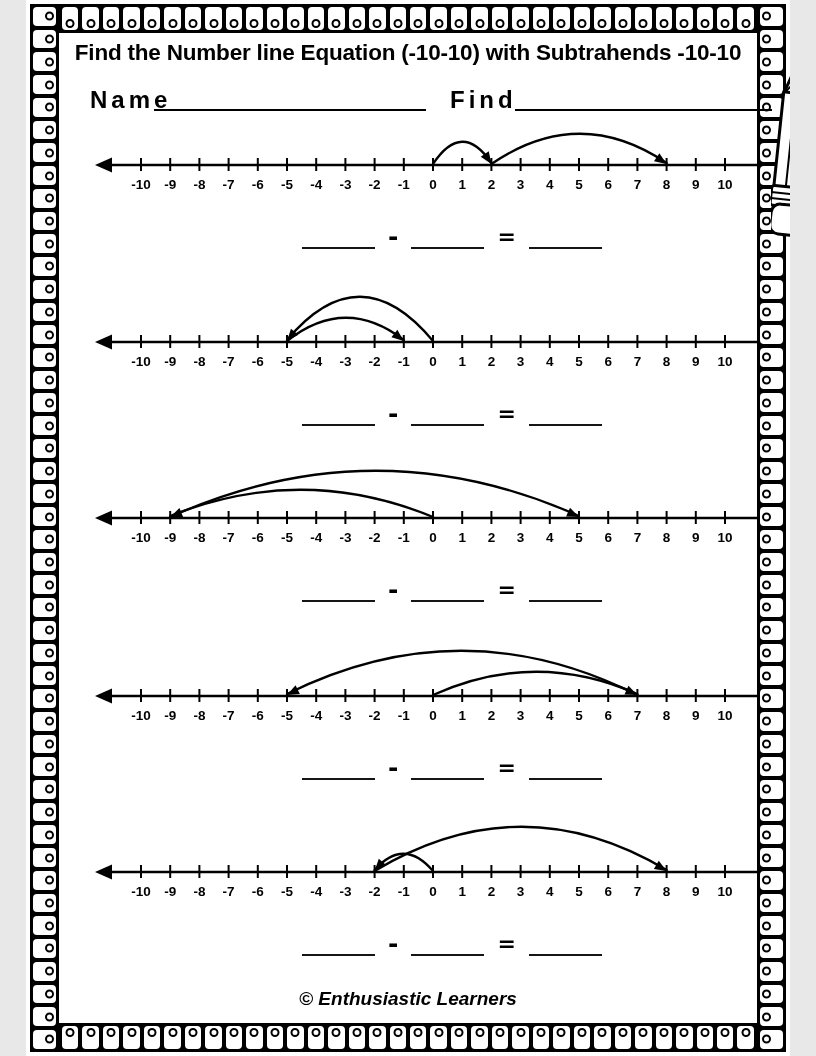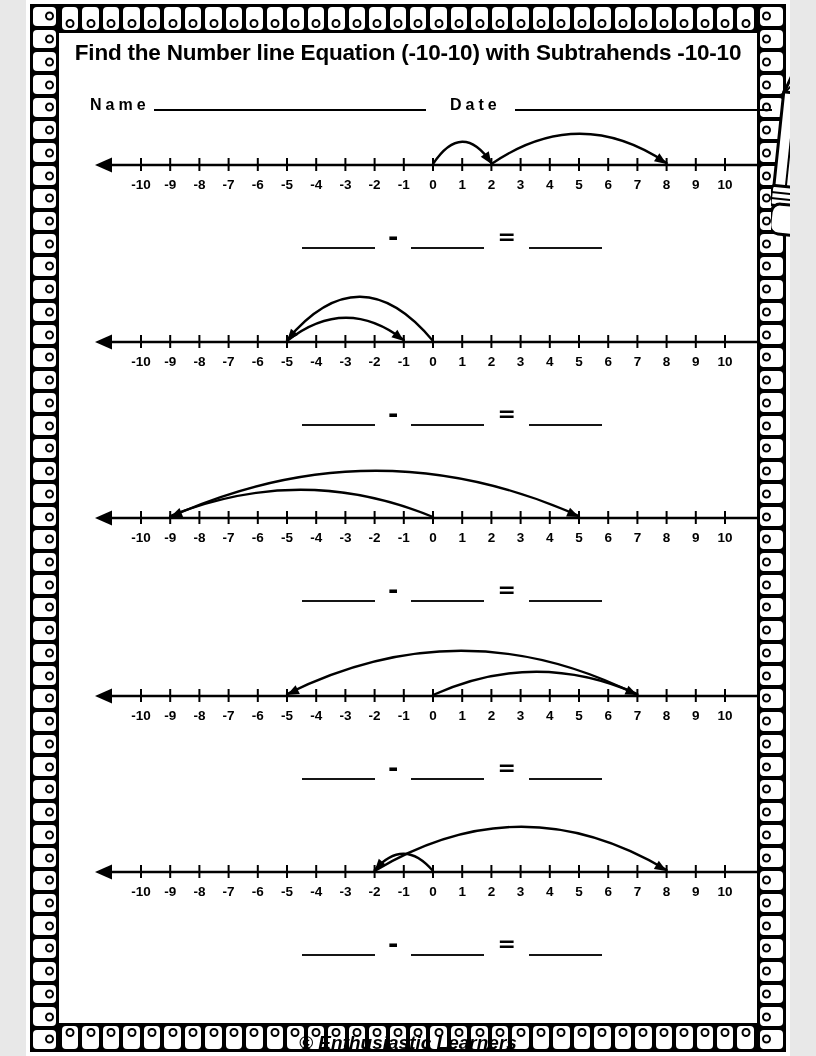--- a/index.html
+++ b/index.html
@@ -14,33 +14,33 @@
   .bcell{flex:1;background:#fff;border-radius:4px;position:relative;min-width:0;min-height:0;}
   .bcell::after{content:"";position:absolute;width:5px;height:5px;border:2px solid #000;border-radius:50%;background:#fff;}
   .bstrip.top .bcell::after{bottom:2px;left:50%;transform:translateX(-50%);}
   .bstrip.bottom .bcell::after{top:2px;left:50%;transform:translateX(-50%);}
   .bstrip.left .bcell::after{right:2px;top:50%;transform:translateY(-50%);}
   .bstrip.right .bcell::after{left:2px;top:50%;transform:translateY(-50%);}
   
   .title{position:absolute;top:40px;left:42px;right:42px;text-align:center;
          font-size:22.5px;font-weight:800;letter-spacing:-0.2px;white-space:nowrap;z-index:3;}
   .namedate{position:absolute;top:88px;left:0;right:0;height:26px;z-index:3;}
-  .nd-label{position:absolute;bottom:0;font-size:16px;font-weight:800;letter-spacing:4px;}
+  .nd-label{position:absolute;bottom:0;font-size:24px;font-weight:800;letter-spacing:4px;}
   .nd-line{position:absolute;bottom:3px;height:2px;background:#000;}
   
   .problem{position:absolute;left:0;width:816px;height:150px;padding-left:36px;}
   .problem svg{position:absolute;left:65px;top:0;}
   .equation{position:absolute;left:0;right:0;top:120px;height:26px;
             display:flex;justify-content:center;align-items:flex-end;gap:13px;}
   .blank{width:73px;height:100%;border-bottom:2.6px solid #151515;}
   .op{font-size:25px;font-weight:900;line-height:18px;margin-bottom:3px;font-family:"DejaVu Sans",sans-serif;}
   .op.eq{font-size:22px;}
   
   .credit{position:absolute;top:988px;left:0;right:0;text-align:center;
-          font-size:19px;font-weight:700;font-style:italic;z-index:3;margin-top:44px;}
+          font-size:19px;font-weight:700;font-style:italic;z-index:3;}
   
   .pencil{position:absolute;left:745px;top:32px;z-index:4;}
   .nl-label{font-family:"Liberation Sans",sans-serif;font-size:13.5px;font-weight:600;}
 </style>
 </head>
 <body>
 
 <div class="page">
 
   <div class="bstrip left">
@@ -227,21 +227,21 @@
       <line x1="40" y1="192" x2="48" y2="188" stroke-width="1.5"></line>
       <line x1="41" y1="197" x2="49" y2="193" stroke-width="1.5"></line>
     </g>
   </svg>
 
   <div class="title">Find the Number line Equation (-10-10) with Subtrahends -10-10</div>
 
   <div class="namedate">
     <span class="nd-label" style="left:64px">Name</span>
     <span class="nd-line" style="left:128px;width:272px"></span>
-    <span class="nd-label" style="left:424px">Date</span>
+    <span class="nd-label" style="left:424px">Find</span>
     <span class="nd-line" style="left:489px;width:257px"></span>
   </div>
 
   <div id="problems">
       <div class="problem" style="top: 103px;">
         <svg width="690" height="92" viewBox="0 0 690 92">
           <line x1="20" y1="62" x2="670" y2="62" stroke="#000" stroke-width="2.6"></line>
           <polygon points="4,62 21,54.5 21,69.5" fill="#000"></polygon>
           <polygon points="686,62 669,54.5 669,69.5" fill="#000"></polygon>
           <line x1="50" y1="55" x2="50" y2="68" stroke="#000" stroke-width="2"></line>

